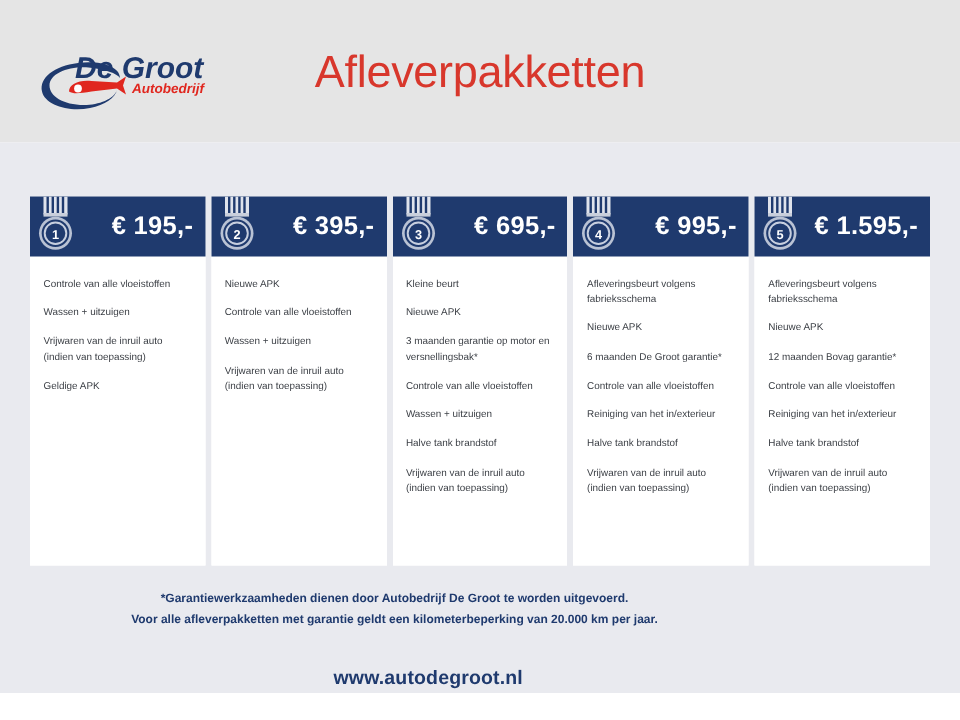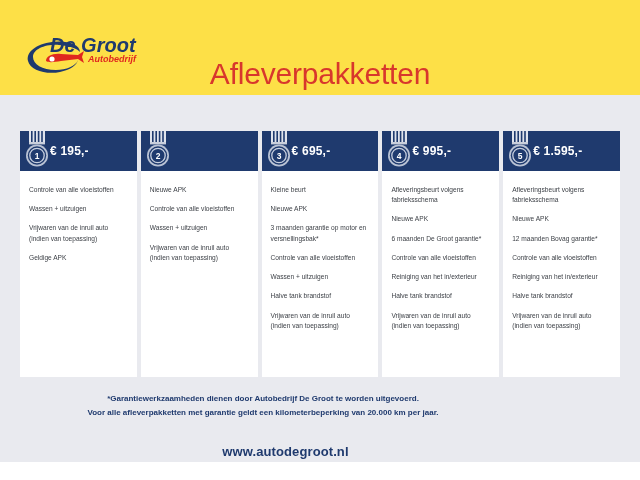--- a/index.html
+++ b/index.html
@@ -18,40 +18,39 @@
     width: 640px;
     height: 480px;
     background: #ffffff;
   }
 
   
   .header {
     position: absolute;
     left: 0; top: 0;
     width: 640px; height: 95px;
-    background: #fde047;
+    background: #e5e5e5;
   }
   .logo {
     position: absolute;
     left: 22px; top: 30px;
     width: 150px; height: 48px;
   }
   .logo svg { display: block; }
 
   .page-title {
     position: absolute;
     left: 0; top: 32px;
     width: 640px;
     text-align: center;
     color: #d8372c;
     font-size: 30px;
     font-weight: 400;
     letter-spacing: -0.2px;
     font-family: "Liberation Sans", sans-serif;
-    margin-top: 25px;
   }
 
   
   .band {
     position: absolute;
     left: 0; top: 95px;
     width: 640px; height: 367px;
     background: #e9eaef;
   }
 
@@ -80,23 +79,23 @@
   }
   .medal {
     width: 26px;
     height: 38px;
     flex: 0 0 26px;
     margin-top: -2px;
   }
   .medal svg { display: block; }
   .price {
     flex: 1 1 auto;
-    text-align: left;
+    text-align: right;
     color: #ffffff;
-    font-size: 12px;
+    font-size: 17px;
     font-weight: bold;
     letter-spacing: 0.2px;
     padding-right: 2px;
     white-space: nowrap;
   }
   .card-body {
     background: #ffffff;
     height: 206px;
     padding: 14px 9px 8px 9px;
     box-sizing: border-box;
@@ -193,20 +192,21 @@
                 <rect x="10.4" y="0" width="1.6" height="12" fill="#1f3a6e"></rect>
                 <rect x="13.8" y="0" width="1.6" height="12" fill="#1f3a6e"></rect>
                 <rect x="17.2" y="0" width="1.6" height="12" fill="#1f3a6e"></rect>
                 <rect x="5" y="11" width="16" height="2.4" fill="#c9cfdc"></rect>
                 <circle cx="13" cy="24.5" r="11" fill="#b9c2d4"></circle>
                 <circle cx="13" cy="24.5" r="9.2" fill="#1f3a6e"></circle>
                 <circle cx="13" cy="24.5" r="7.2" fill="none" stroke="#c7cfdf" stroke-width="1.3"></circle>
                 <text x="13" y="28" text-anchor="middle" font-family="'Liberation Sans', sans-serif" font-size="8.5" font-weight="bold" fill="#ffffff">2</text>
               </svg>
             </div>
+            <div class="price">€ 395,-</div>
           </div>
           <div class="card-body">
             <div class="feature">Nieuwe APK</div>
             <div class="feature">Controle van alle vloeistoffen</div>
             <div class="feature">Wassen + uitzuigen</div>
             <div class="feature">Vrijwaren van de inruil auto (indien van toepassing)</div>
           </div>
         </div>
         <div class="card">
           <div class="card-head">

